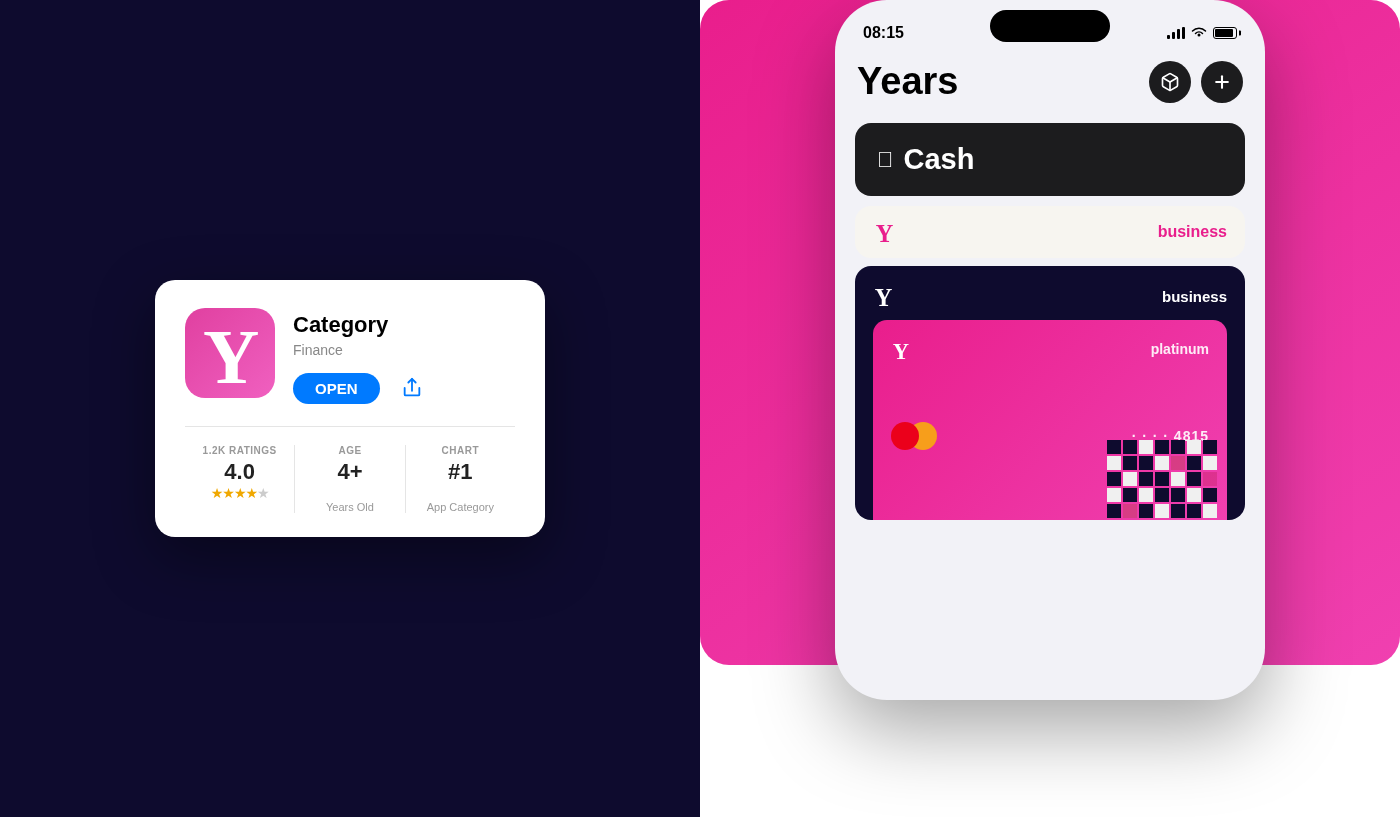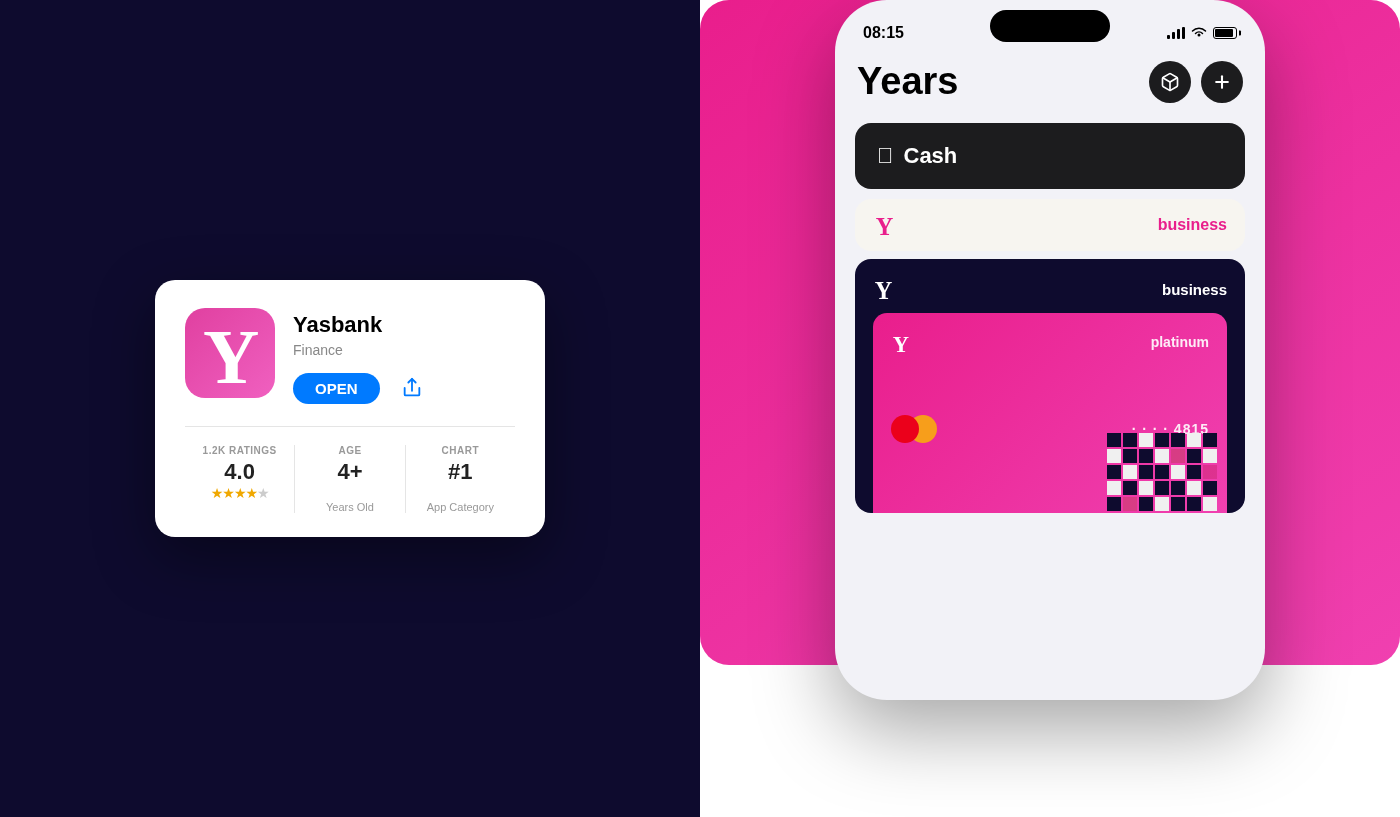--- a/index.html
+++ b/index.html
@@ -309,21 +309,21 @@
       align-items: center;
       gap: 10px;
     }
 
     .apple-logo {
       font-size: 22px;
       color: #fff;
     }
 
     .apple-cash-text {
-      font-size: 22px;
+      font-size: 29px;
       font-weight: 700;
       color: #fff;
     }
 
     
     .yas-peek-card {
       background: #f7f5f0;
       border-radius: 16px;
       padding: 14px 18px;
       margin-bottom: 8px;
@@ -456,21 +456,21 @@
   <div class="app-store-card">
     <div class="card-top">
 
       <div class="app-icon">
         <svg class="y-logo-svg" viewBox="0 0 60 60" fill="none" xmlns="http://www.w3.org/2000/svg">
           <text x="12" y="50" font-size="52" font-weight="900" fill="white" font-family="Georgia, serif">Y</text>
         </svg>
       </div>
 
       <div class="app-info">
-        <div class="app-name">Yasbank</div>
+        <div class="app-name">Category</div>
         <div class="app-category">Finance</div>
         <div class="app-actions">
           <button class="open-btn">OPEN</button>
           <div class="share-btn">
             <svg class="share-icon-svg" viewBox="0 0 24 24" fill="none" stroke="#007aff" stroke-width="2" stroke-linecap="round" stroke-linejoin="round">
               <path d="M4 12v7a1 1 0 001 1h14a1 1 0 001-1v-7"></path>
               <polyline points="16 6 12 2 8 6"></polyline>
               <line x1="12" y1="2" x2="12" y2="15"></line>
             </svg>
           </div>

